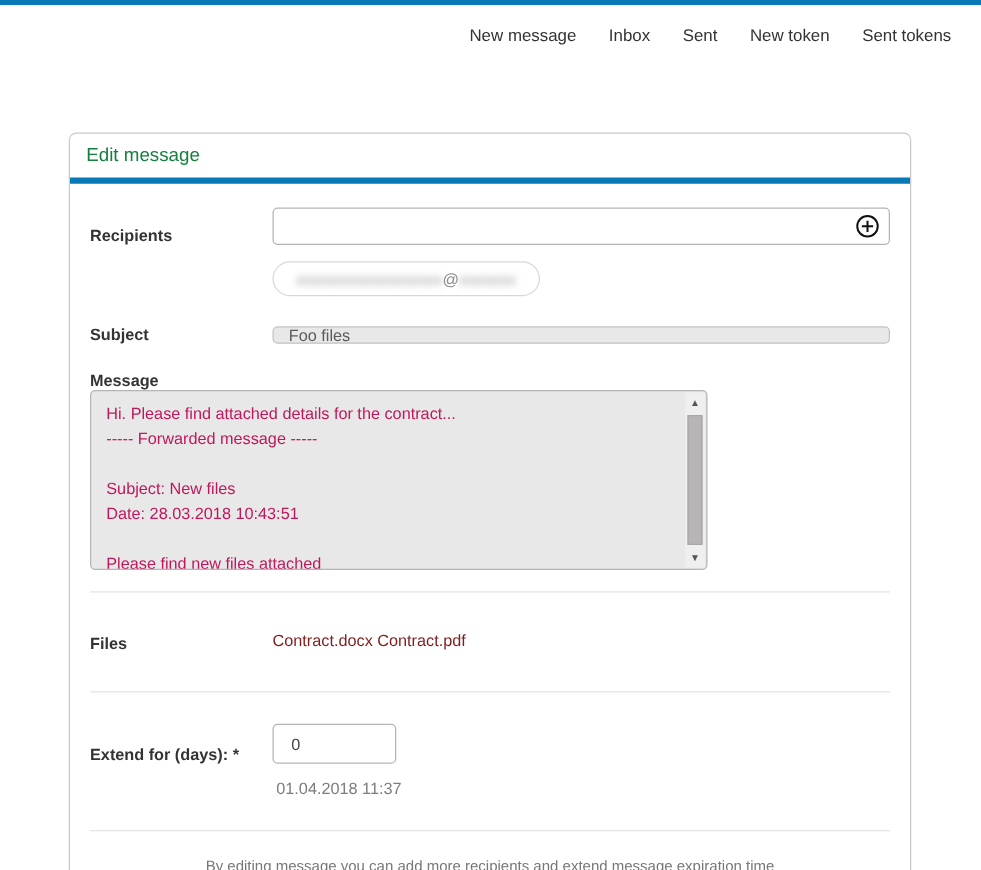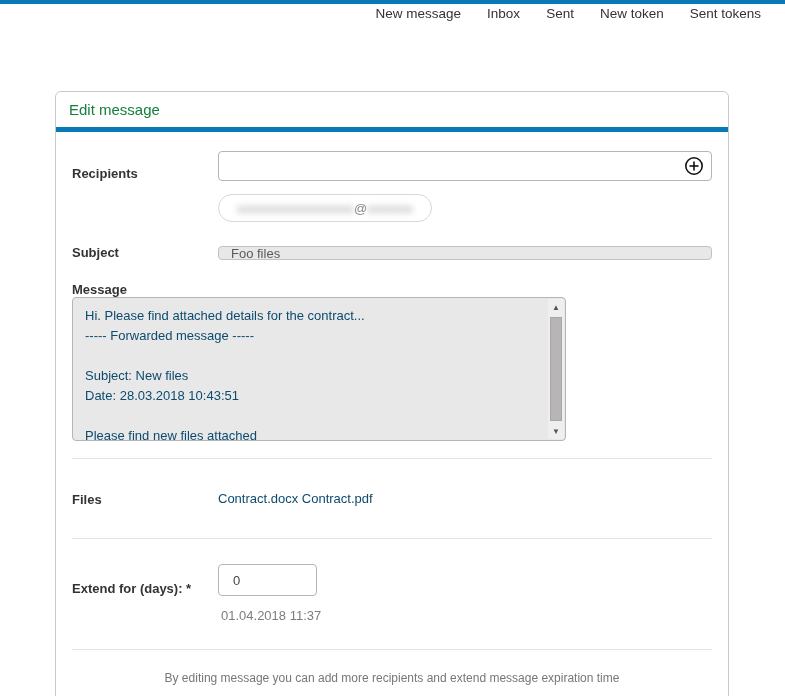--- a/index.html
+++ b/index.html
@@ -2,21 +2,21 @@
 <html><head>
 <meta charset="utf-8">
 <style>
   * { margin:0; padding:0; box-sizing:border-box; }
   html,body { width:785px; height:696px; overflow:hidden; background:#ffffff;
     font-family:"Liberation Sans", sans-serif; color:#3a3a3a; }
 
   .topbar { height:4px; background:#0878b6; width:100%; }
 
   .nav { display:flex; justify-content:flex-end; align-items:center;
-    gap:26px; padding:2px 24px 10px; }
+    gap:26px; padding:17px 24px 10px; }
   .nav a { font-size:13.5px; color:#333; text-decoration:none; cursor:pointer; }
 
   .card { width:674px; margin:60px auto 0; margin-left:55px;
     border:1px solid #c9c9c9; border-radius:6px 6px 0 0; background:#fff; }
   .card-header { padding:9px 13px; font-size:15px; color:#15803d; }
   .card-accent { height:5px; background:#0878b6; }
 
   .form-body { padding:19px 16px 0; }
   .form-row { display:flex; }
   .form-label { width:146px; flex:none; font-weight:bold; font-size:13px; color:#333; }
@@ -37,36 +37,36 @@
 
   .row-gap-subject { margin-top:23px; }
   .row-gap-message { margin-top:14px;flex-direction:column; }
 
   .disabled-input { width:494px; height:14px; border:1px solid #c2c2c2; border-radius:4px;
     background:#e9e8e8; font-size:13px; color:#5a5a5a; padding:0 12px;
     display:flex; align-items:center; }
 
   .textarea { position:relative; width:494px; height:144px; border:1px solid #b5b5b5;
     border-radius:4px; background:#e9e8e8; overflow:hidden; }
-  .textarea-text { padding:8px 24px 8px 12px; font-size:13px; color:#0c4a6e;
+  .textarea-text { padding:8px 24px 8px 12px; font-size:13px; color:#be185d;
     line-height:20px; white-space:pre-line; }
   .scrollbar { position:absolute; top:1px; right:1px; bottom:1px; width:16px;
     background:#f0efef; }
   .sb-arrow { position:absolute; left:0; width:16px; height:16px; display:flex;
     align-items:center; justify-content:center; font-size:8px; color:#555; cursor:pointer; }
   .sb-up { top:0; }
   .sb-down { bottom:0; }
   .sb-thumb { position:absolute; left:2px; right:2px; top:18px; height:104px;
     background:#b7b5b5; border:1px solid #a8a6a6; cursor:pointer; }
 
   .divider { border:none; border-top:1px solid #e4e4e4; margin:0; }
   .divider-msg { margin-top:17px; }
 
   .files-row { padding:30px 0 31px; }
-  .files-value { font-size:13px; color:#0c4a6e; }
+  .files-value { font-size:13px; color:#7f1d1d; }
 
   .extend-row { margin-top:25px; }
   .small-input { width:99px; height:32px; border:1px solid #b5b5b5; border-radius:4px;
     background:#fff; font-size:13px; color:#444; padding:0 14px;
     font-family:"Liberation Sans", sans-serif; }
   .date-note { margin:12px 0 26px; padding-left:149px; font-size:13px; color:#7d7d7d; }
 
   .footer-note { text-align:center; padding:21px 10px 20px; font-size:12px; color:#777; }
 </style>
 </head>

